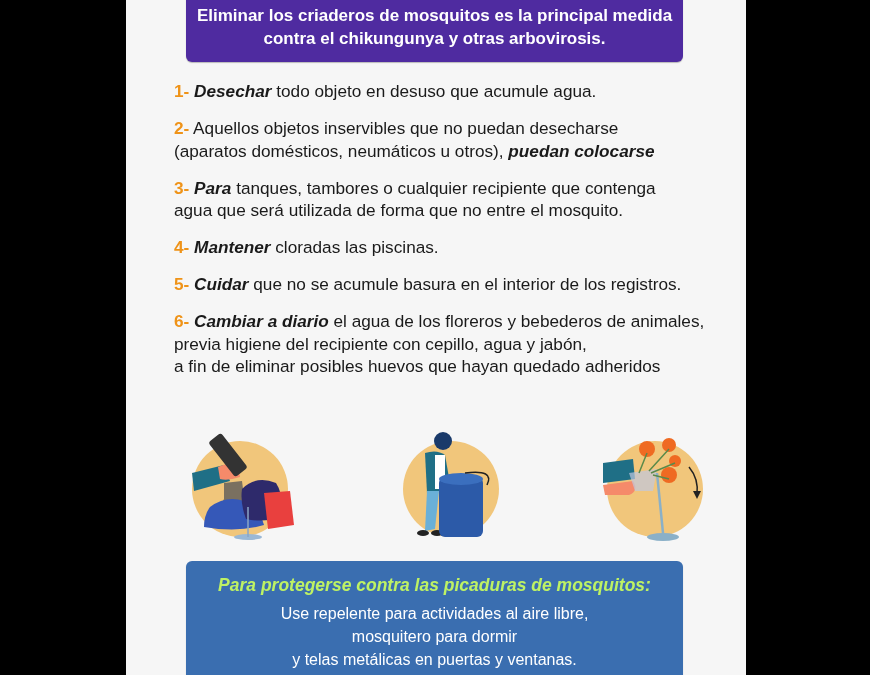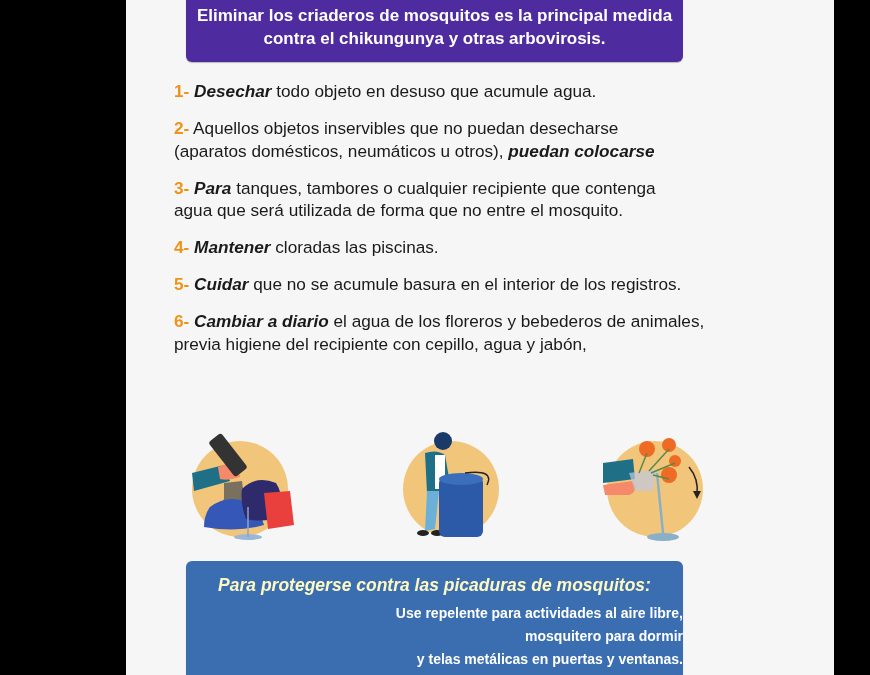--- a/index.html
+++ b/index.html
@@ -1,29 +1,29 @@
 <!DOCTYPE html>
 <html><head>
 <meta charset="utf-8">
 <style>
   html, body { margin:0; padding:0; }
   body { width:870px; height:675px; background:#000; position:relative; overflow:hidden; font-family:"Liberation Sans", sans-serif; }
-  .page { position:absolute; left:126px; top:0; width:708px; height:675px; background:#f6f6f6; }
+  .page { position:absolute; left:126px; top:0; width:620px; height:675px; background:#f6f6f6; }
   .top-banner { position:absolute; left:60px; top:-8px; width:497px; height:70px; background:#4f2ba0; border-radius:6px; box-shadow:0 1px 1px rgba(0,0,0,0.25); color:#fff; text-align:center; font-weight:bold; font-size:17px; line-height:23px; display:flex; flex-direction:column; justify-content:flex-end; padding-bottom:12px; box-sizing:border-box; }
   .steps { position:absolute; left:48px; top:80px; width:560px; color:#1a1a1a; font-size:17.2px; line-height:22.5px; }
   .step { margin:0 0 14.5px 0; }
   .num { color:#ef9318; font-weight:bold; }
   .em { font-weight:bold; font-style:italic;text-align:center; }
   .line { display:block; white-space:nowrap; }
   .illus { position:absolute; top:437px; width:96px; height:100px; }
   .circle { position:absolute; left:0; top:4px; width:96px; height:96px; border-radius:50%; background:#f1c67b; }
   .illus svg { position:absolute; left:-8px; top:-4px; overflow:visible; }
   .bottom-banner { position:absolute; left:60px; top:561px; width:497px; height:130px; background:#3a6eb0; border-radius:6px; box-shadow:0 1px 1px rgba(0,0,0,0.25); text-align:center; }
-  .bb-title { color:#fef9c3; font-weight:bold; font-style:italic; font-size:17.5px; margin-top:12px; line-height:24px; }
-  .bb-body { color:#fff; font-weight:bold; font-size:14px; line-height:23px; margin-top:5px;text-align:right; }
+  .bb-title { color:#bef264; font-weight:bold; font-style:italic; font-size:17.5px; margin-top:12px; line-height:24px; }
+  .bb-body { color:#fff; font-weight:normal; font-size:16px; line-height:23px; margin-top:5px; }
 </style>
 </head>
 <body>
 
 <div class="page">
 
   <div class="top-banner">
     <div>Eliminar los criaderos de mosquitos es la principal medida</div>
     <div>contra el chikungunya y otras arbovirosis.</div>
   </div>
@@ -48,20 +48,21 @@
       <span class="line"><span class="num">4-</span> <span class="em">Mantener</span><span> cloradas las piscinas.</span></span>
     </div>
 
     <div class="step">
       <span class="line"><span class="num">5-</span> <span class="em">Cuidar</span><span> que no se acumule basura en el interior de los registros.</span></span>
     </div>
 
     <div class="step">
       <span class="line"><span class="num">6-</span> <span class="em">Cambiar a diario</span><span> el agua de los floreros y bebederos de animales,</span></span>
       <span class="line"><span>previa higiene del recipiente con cepillo, agua y jabón,</span></span>
+      <span class="line"><span>a fin de eliminar posibles huevos que hayan quedado adheridos</span></span>
     </div>
   </div>
 
   <div class="illus" style="left:66px;">
     <div class="circle"></div>
     <svg width="112" height="110" viewBox="0 0 112 110">
       <path d="M8 40 L40 32 L46 48 L10 58 Z" fill="#1f6f86"></path>
       <path d="M34 34 Q46 28 54 34 L56 44 Q44 48 36 46 Z" fill="#f58a6a"></path>
       <rect x="36" y="0" width="16" height="44" rx="3" fill="#333" transform="rotate(-38 44 22)"></rect>
       <path d="M40 50 L58 48 L60 64 Q72 70 78 88 Q58 94 32 92 Q36 72 40 66 Z" fill="#7a7060"></path>

